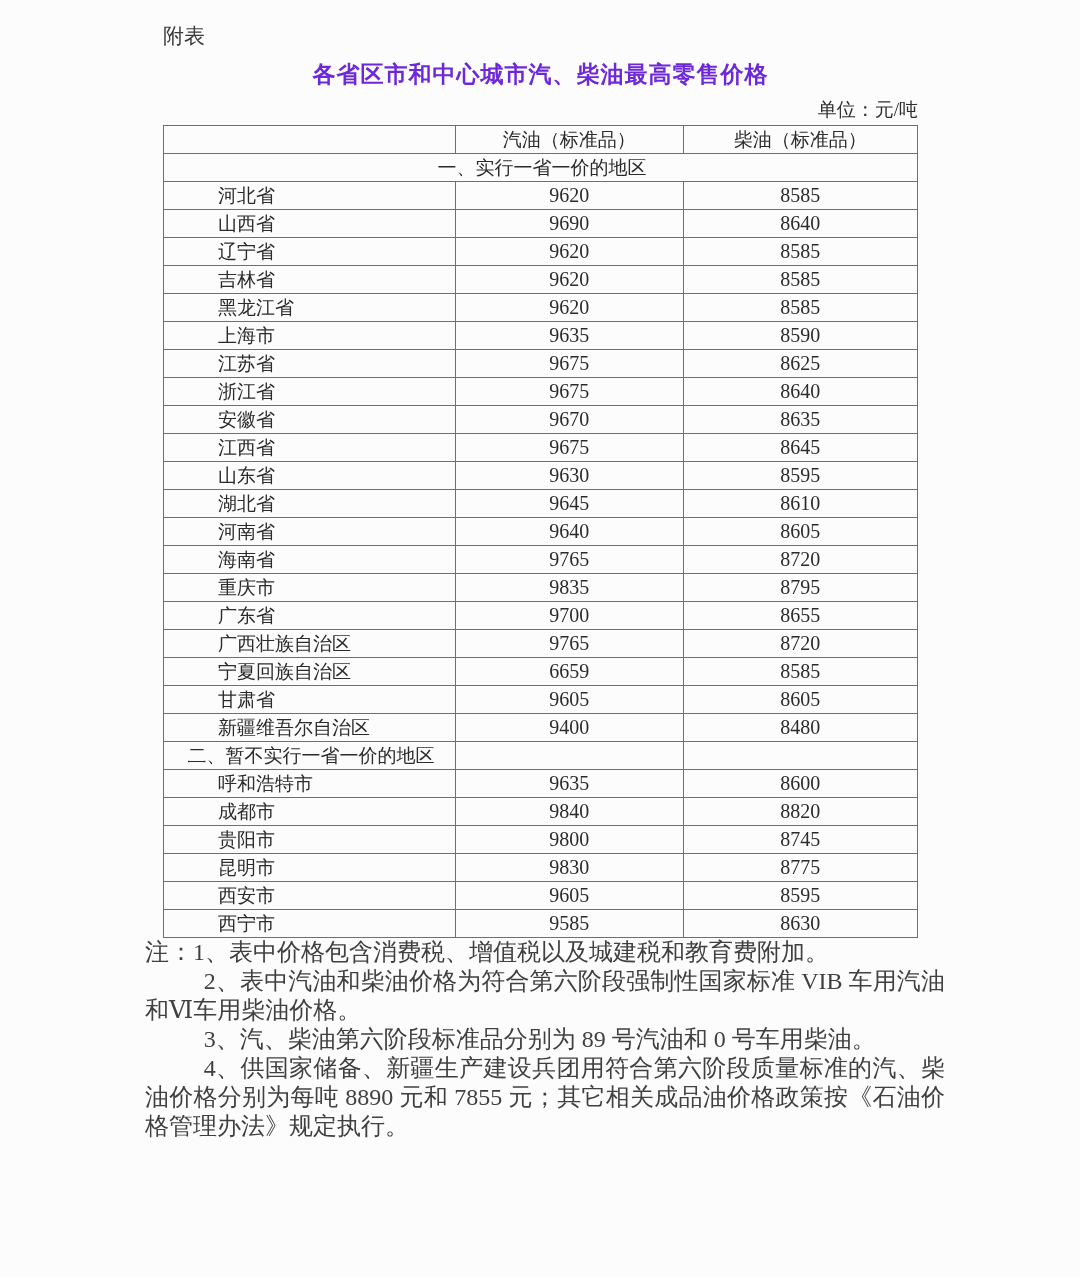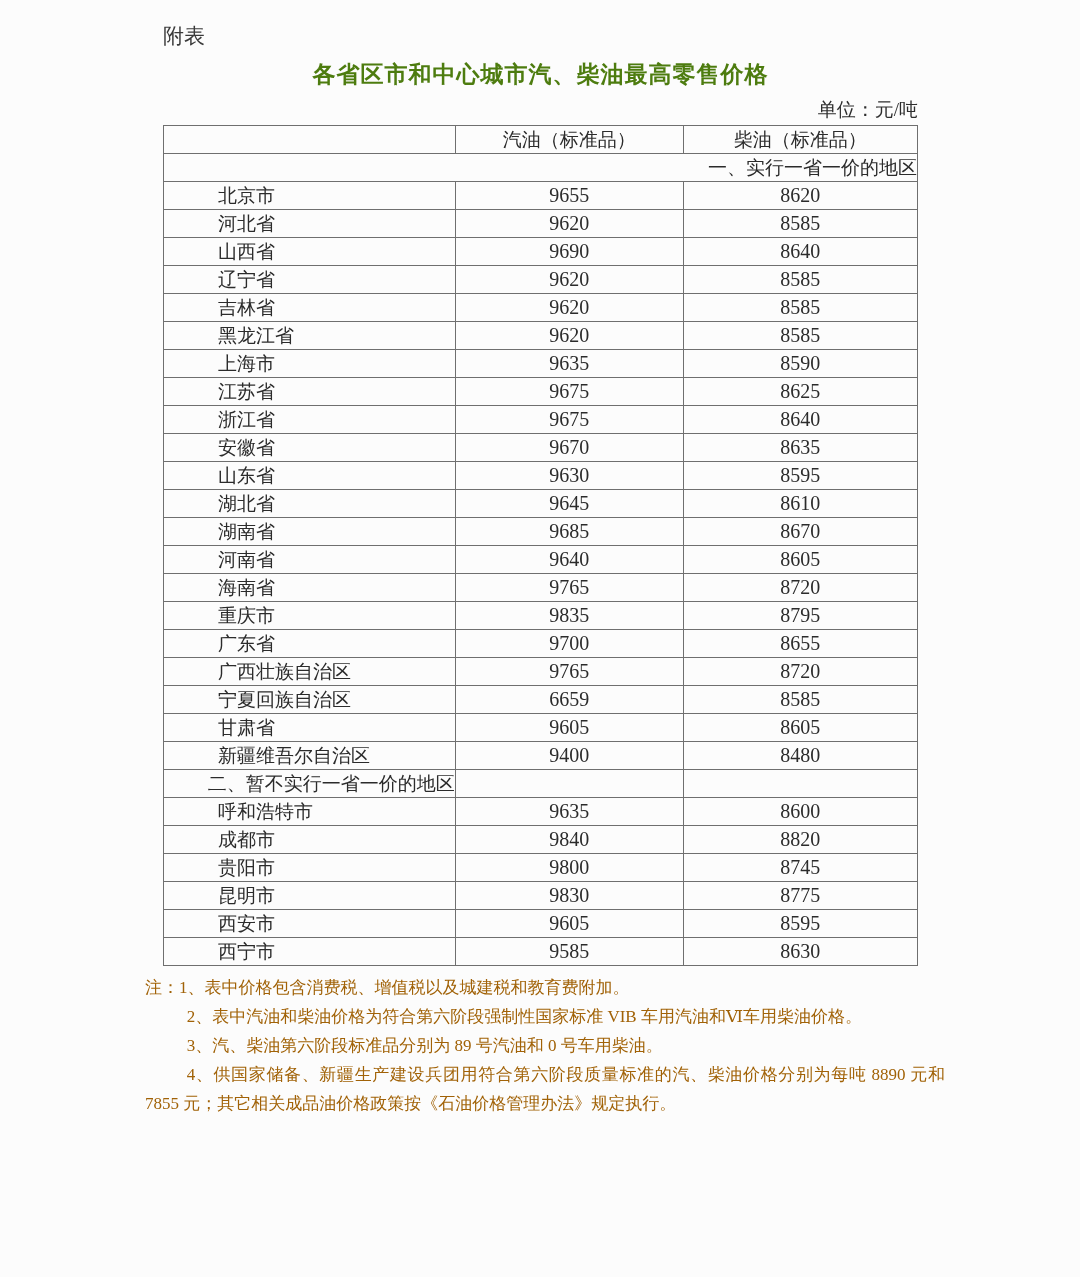--- a/index.html
+++ b/index.html
@@ -27,21 +27,21 @@
     font-size: 21px;
     line-height: 28px;
     color: #3a3a3a;
   }
   .doc-title {
     margin: 10px 0 0 0;
     text-align: center;
     font-size: 23px;
     font-weight: bold;
     letter-spacing: 1px;
-    color: #4d7c0f;
+    color: #6d28d9;
     line-height: 30px;
   }
   .unit-line {
     margin-top: 8px;
     margin-bottom: 3px;
     text-align: right;
     font-size: 19px;
     color: #2d2d2d;
     line-height: 24px;
   }
@@ -65,36 +65,35 @@
     text-align: center;
   }
   .col-region   { width: 38.7%; }
   .col-gasoline { width: 30.2%; }
   .col-diesel   { width: 31.1%; }
   td.region-cell {
     text-align: left;
     padding-left: 54px;
   }
   td.section-cell {
-    text-align: right;
+    text-align: center;
     padding-left: 3px;
   }
   td.value-cell {
     text-align: center;
     font-size: 20px;
     font-family: "Liberation Serif", "DejaVu Serif", serif;
   }
   .notes {
     position: relative;
-    margin-top: 7px;
     margin-left: -18px;
     width: 800px;
-    font-size: 17px;
+    font-size: 24px;
     line-height: 29px;
-    color: #a16207;
+    color: #404040;
   }
   .notes p {
     margin: 0;
     text-align: justify;
   }
   .notes p.indented {
     text-indent: 2.45em;
   }
 </style>
 </head>
@@ -120,25 +119,20 @@
           <th></th>
           <th>汽油（标准品）</th>
           <th>柴油（标准品）</th>
         </tr>
       </thead>
       <tbody id="table-body">
           <tr>
             <td colspan="3" class="section-cell">一、实行一省一价的地区</td>
           </tr>
           <tr>
-            <td class="region-cell">北京市</td>
-            <td class="value-cell">9655</td>
-            <td class="value-cell">8620</td>
-          </tr>
-          <tr>
             <td class="region-cell">河北省</td>
             <td class="value-cell">9620</td>
             <td class="value-cell">8585</td>
           </tr>
           <tr>
             <td class="region-cell">山西省</td>
             <td class="value-cell">9690</td>
             <td class="value-cell">8640</td>
           </tr>
           <tr>
@@ -170,33 +164,33 @@
             <td class="region-cell">浙江省</td>
             <td class="value-cell">9675</td>
             <td class="value-cell">8640</td>
           </tr>
           <tr>
             <td class="region-cell">安徽省</td>
             <td class="value-cell">9670</td>
             <td class="value-cell">8635</td>
           </tr>
           <tr>
+            <td class="region-cell">江西省</td>
+            <td class="value-cell">9675</td>
+            <td class="value-cell">8645</td>
+          </tr>
+          <tr>
             <td class="region-cell">山东省</td>
             <td class="value-cell">9630</td>
             <td class="value-cell">8595</td>
           </tr>
           <tr>
             <td class="region-cell">湖北省</td>
             <td class="value-cell">9645</td>
             <td class="value-cell">8610</td>
-          </tr>
-          <tr>
-            <td class="region-cell">湖南省</td>
-            <td class="value-cell">9685</td>
-            <td class="value-cell">8670</td>
           </tr>
           <tr>
             <td class="region-cell">河南省</td>
             <td class="value-cell">9640</td>
             <td class="value-cell">8605</td>
           </tr>
           <tr>
             <td class="region-cell">海南省</td>
             <td class="value-cell">9765</td>
             <td class="value-cell">8720</td>

